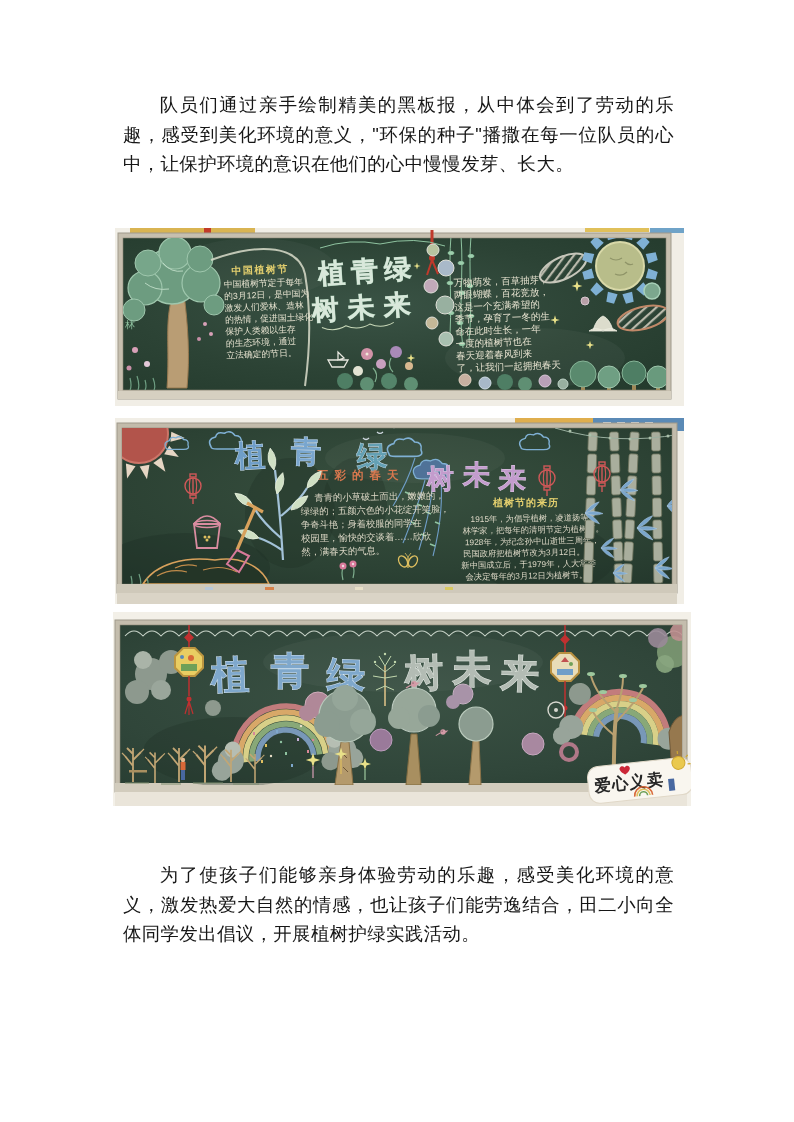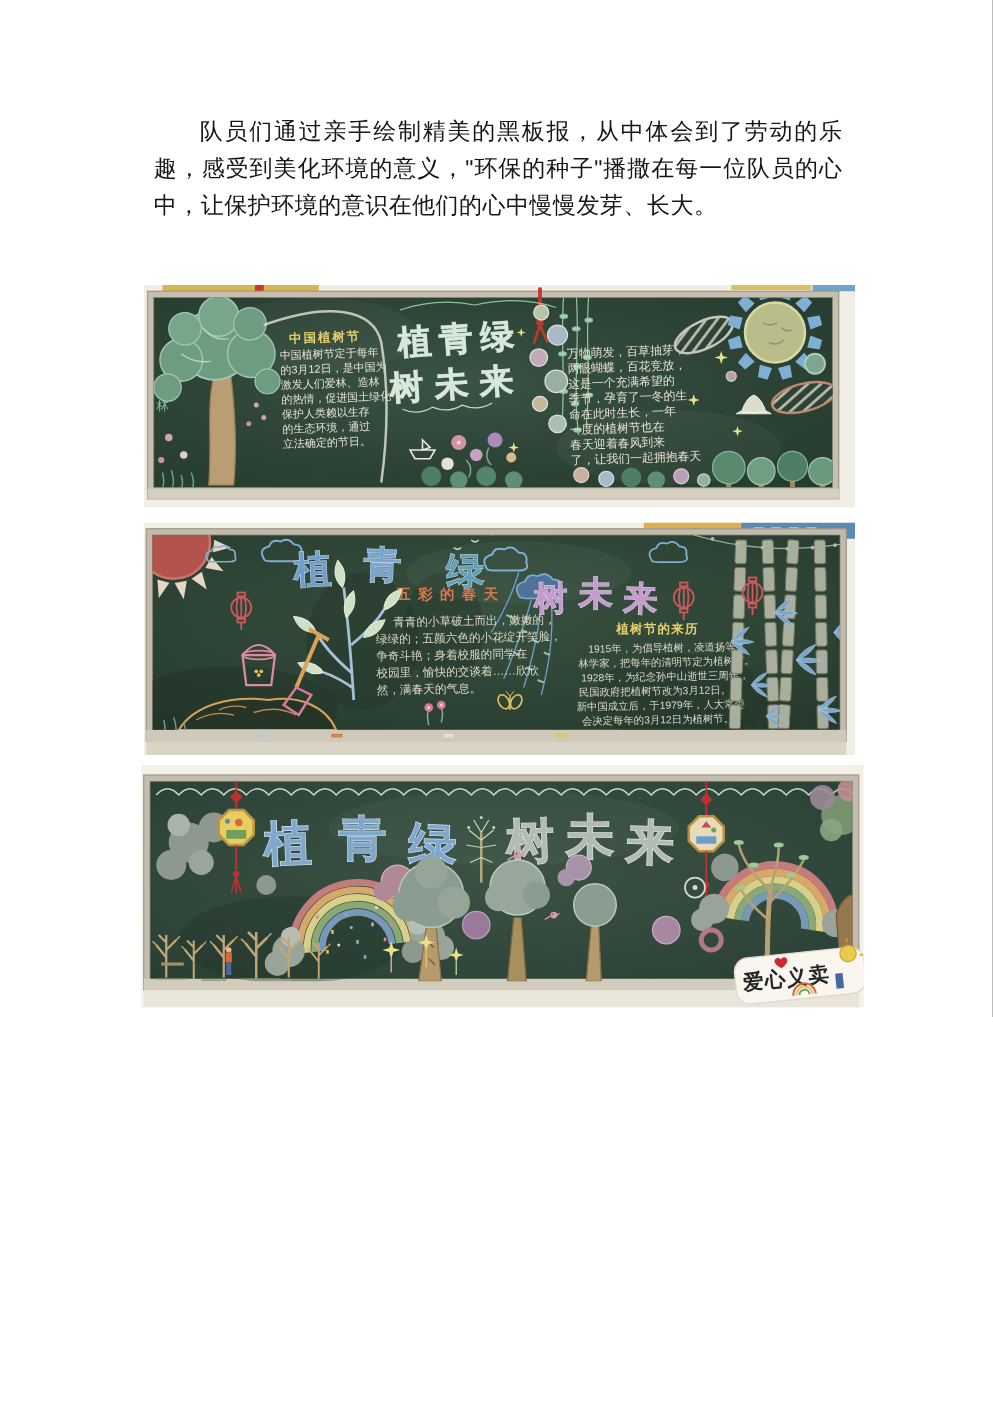--- a/index.html
+++ b/index.html
@@ -576,14 +576,15 @@
       <g transform="translate(2,16)">
         <path d="M-9,0 A9,9 0 0 1 9,0" stroke="#d86838" stroke-width="1.6" fill="none"></path>
         <path d="M-6.5,0 A6.5,6.5 0 0 1 6.5,0" stroke="#e0c060" stroke-width="1.6" fill="none"></path>
         <path d="M-4,0 A4,4 0 0 1 4,0" stroke="#6fa058" stroke-width="1.6" fill="none"></path>
       </g>
       <rect x="28" y="2" width="6" height="12" fill="#4868a0"></rect>
     </g>
   </svg>
   </figure>
 
+  <p class="para" id="para-bottom">为了使孩子们能够亲身体验劳动的乐趣，感受美化环境的意义，激发热爱大自然的情感，也让孩子们能劳逸结合，田二小向全体同学发出倡议，开展植树护绿实践活动。</p>
 
 </div>
 
 </body></html>

